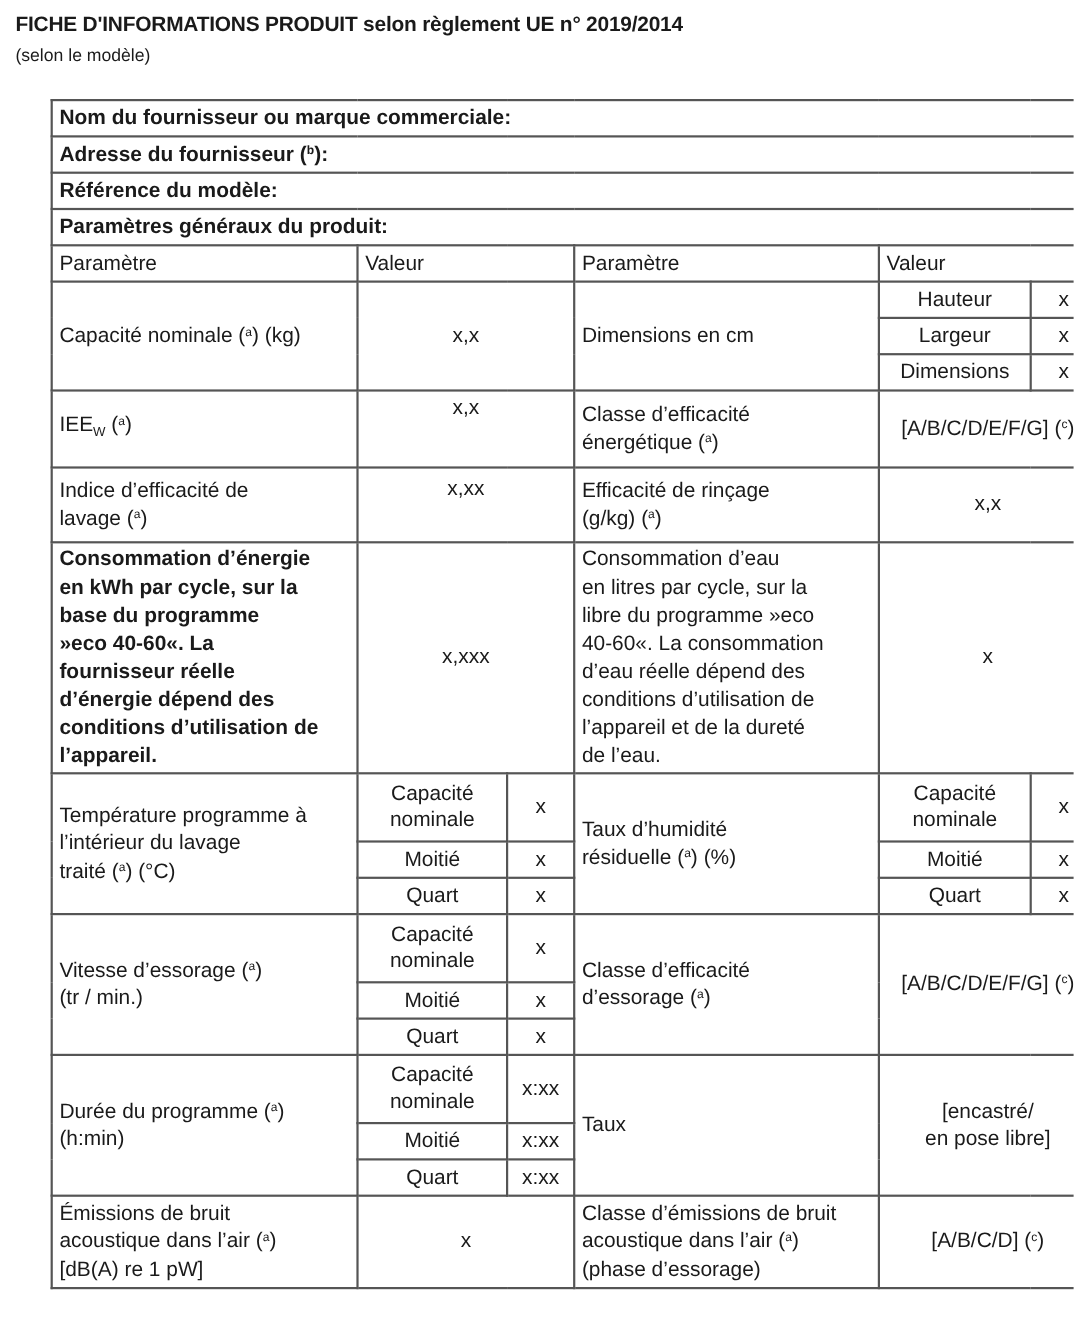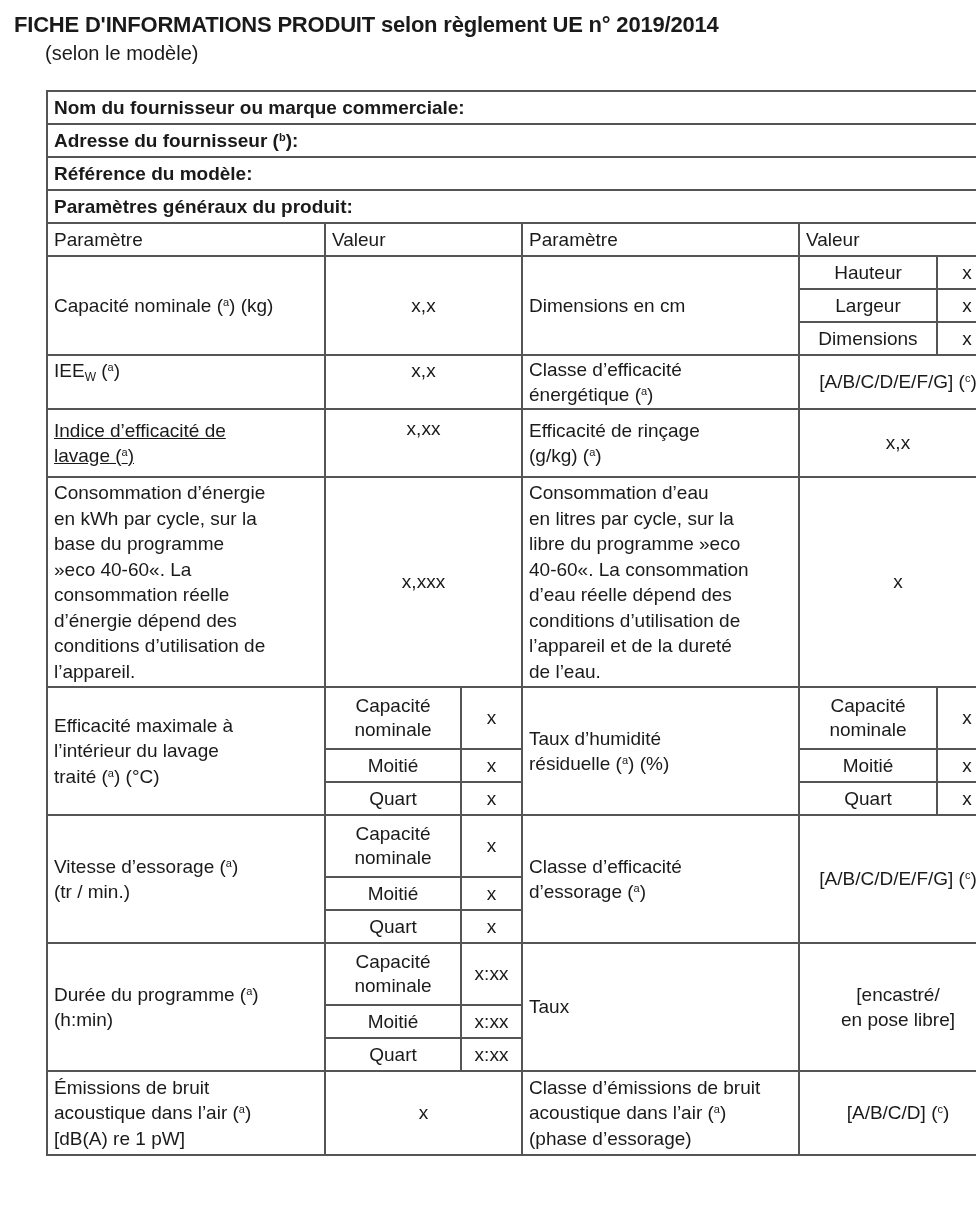--- a/index.html
+++ b/index.html
@@ -2,26 +2,25 @@
 <html><head>
 <meta charset="utf-8">
 <style>
   html, body { margin: 0; padding: 0; background: #ffffff; }
   body {
     width: 976px; height: 1222px; position: relative; overflow: hidden;
     font-family: "Liberation Sans", sans-serif; color: #1a1a1a;
   }
   .title {
     position: absolute; left: 14px; top: 12px;
-    font-size: 22px; font-weight: bold; letter-spacing: -0.2px;
+    font-size: 19px; font-weight: bold; letter-spacing: -0.2px;
   }
   .subtitle {
     position: absolute; left: 14px; top: 42px;
-    font-size: 20px;
-    margin-left: 31px;
+    font-size: 16px;
   }
   table.sheet {
     position: absolute; left: 14px; top: 90px;
     width: 950px; border-collapse: collapse;
     table-layout: fixed;
     font-size: 19px; line-height: 25.5px; margin-left: 32px;
   }
   table.sheet td {
     border: 2px solid #555555;
     padding: 0 6px;
@@ -82,60 +81,60 @@
   <tr class="h35">
     <td class="center">Largeur</td>
     <td class="center">x</td>
   </tr>
   <tr class="h35">
     <td class="center">Dimensions</td>
     <td class="center">x</td>
   </tr>
 
   <tr>
-    <td style="height:50px; vertical-align:top; padding-top:2px;"><span>IEE</span><sub>W</sub><span> (</span><sup>a</sup><span>)</span></td>
+    <td style="height:50px; vertical-align:top; padding-top:18px;"><span>IEE</span><sub>W</sub><span> (</span><sup>a</sup><span>)</span></td>
     <td colspan="2" class="center" style="vertical-align:top; padding-top:2px;">x,x</td>
     <td><span>Classe d’efficacité</span><br><span>énergétique (</span><sup>a</sup><span>)</span></td>
     <td colspan="2" class="center"><span>[A/B/C/D/E/F/G] (</span><sup>c</sup><span>)</span></td>
   </tr>
 
   <tr>
-    <td style="height:66px;text-decoration:underline;"><span>Indice d’efficacité de</span><br><span>lavage (</span><sup>a</sup><span>)</span></td>
+    <td style="height:66px;"><span>Indice d’efficacité de</span><br><span>lavage (</span><sup>a</sup><span>)</span></td>
     <td colspan="2" class="center" style="vertical-align:top; padding-top:6px;">x,xx</td>
     <td><span>Efficacité de rinçage</span><br><span>(g/kg) (</span><sup>a</sup><span>)</span></td>
     <td colspan="2" class="center">x,x</td>
   </tr>
 
   <tr>
-    <td style="height:208px;">
+    <td style="height:208px;font-weight:bold;">
       <span>Consommation d’énergie</span><br>
       <span>en kWh par cycle, sur la</span><br>
       <span>base du programme</span><br>
       <span>»eco 40-60«. La</span><br>
-      <span>consommation réelle</span><br>
+      <span>fournisseur réelle</span><br>
       <span>d’énergie dépend des</span><br>
       <span>conditions d’utilisation de</span><br>
       <span>l’appareil.</span>
     </td>
     <td colspan="2" class="center">x,xxx</td>
     <td>
       <span>Consommation d’eau</span><br>
       <span>en litres par cycle, sur la</span><br>
       <span>libre du programme »eco</span><br>
       <span>40-60«. La consommation</span><br>
       <span>d’eau réelle dépend des</span><br>
       <span>conditions d’utilisation de</span><br>
       <span>l’appareil et de la dureté</span><br>
       <span>de l’eau.</span>
     </td>
     <td colspan="2" class="center">x</td>
   </tr>
 
   <tr>
-    <td rowspan="3"><span>Efficacité maximale à</span><br><span>l’intérieur du lavage</span><br><span>traité (</span><sup>a</sup><span>) (°C)</span></td>
+    <td rowspan="3"><span>Température programme à</span><br><span>l’intérieur du lavage</span><br><span>traité (</span><sup>a</sup><span>) (°C)</span></td>
     <td class="center sub-cell" style="height:60px;"><span>Capacité</span><br><span>nominale</span></td>
     <td class="center">x</td>
     <td rowspan="3"><span>Taux d’humidité</span><br><span>résiduelle (</span><sup>a</sup><span>) (%)</span></td>
     <td class="center sub-cell"><span>Capacité</span><br><span>nominale</span></td>
     <td class="center">x</td>
   </tr>
   <tr class="h35">
     <td class="center">Moitié</td>
     <td class="center">x</td>
     <td class="center">Moitié</td>

